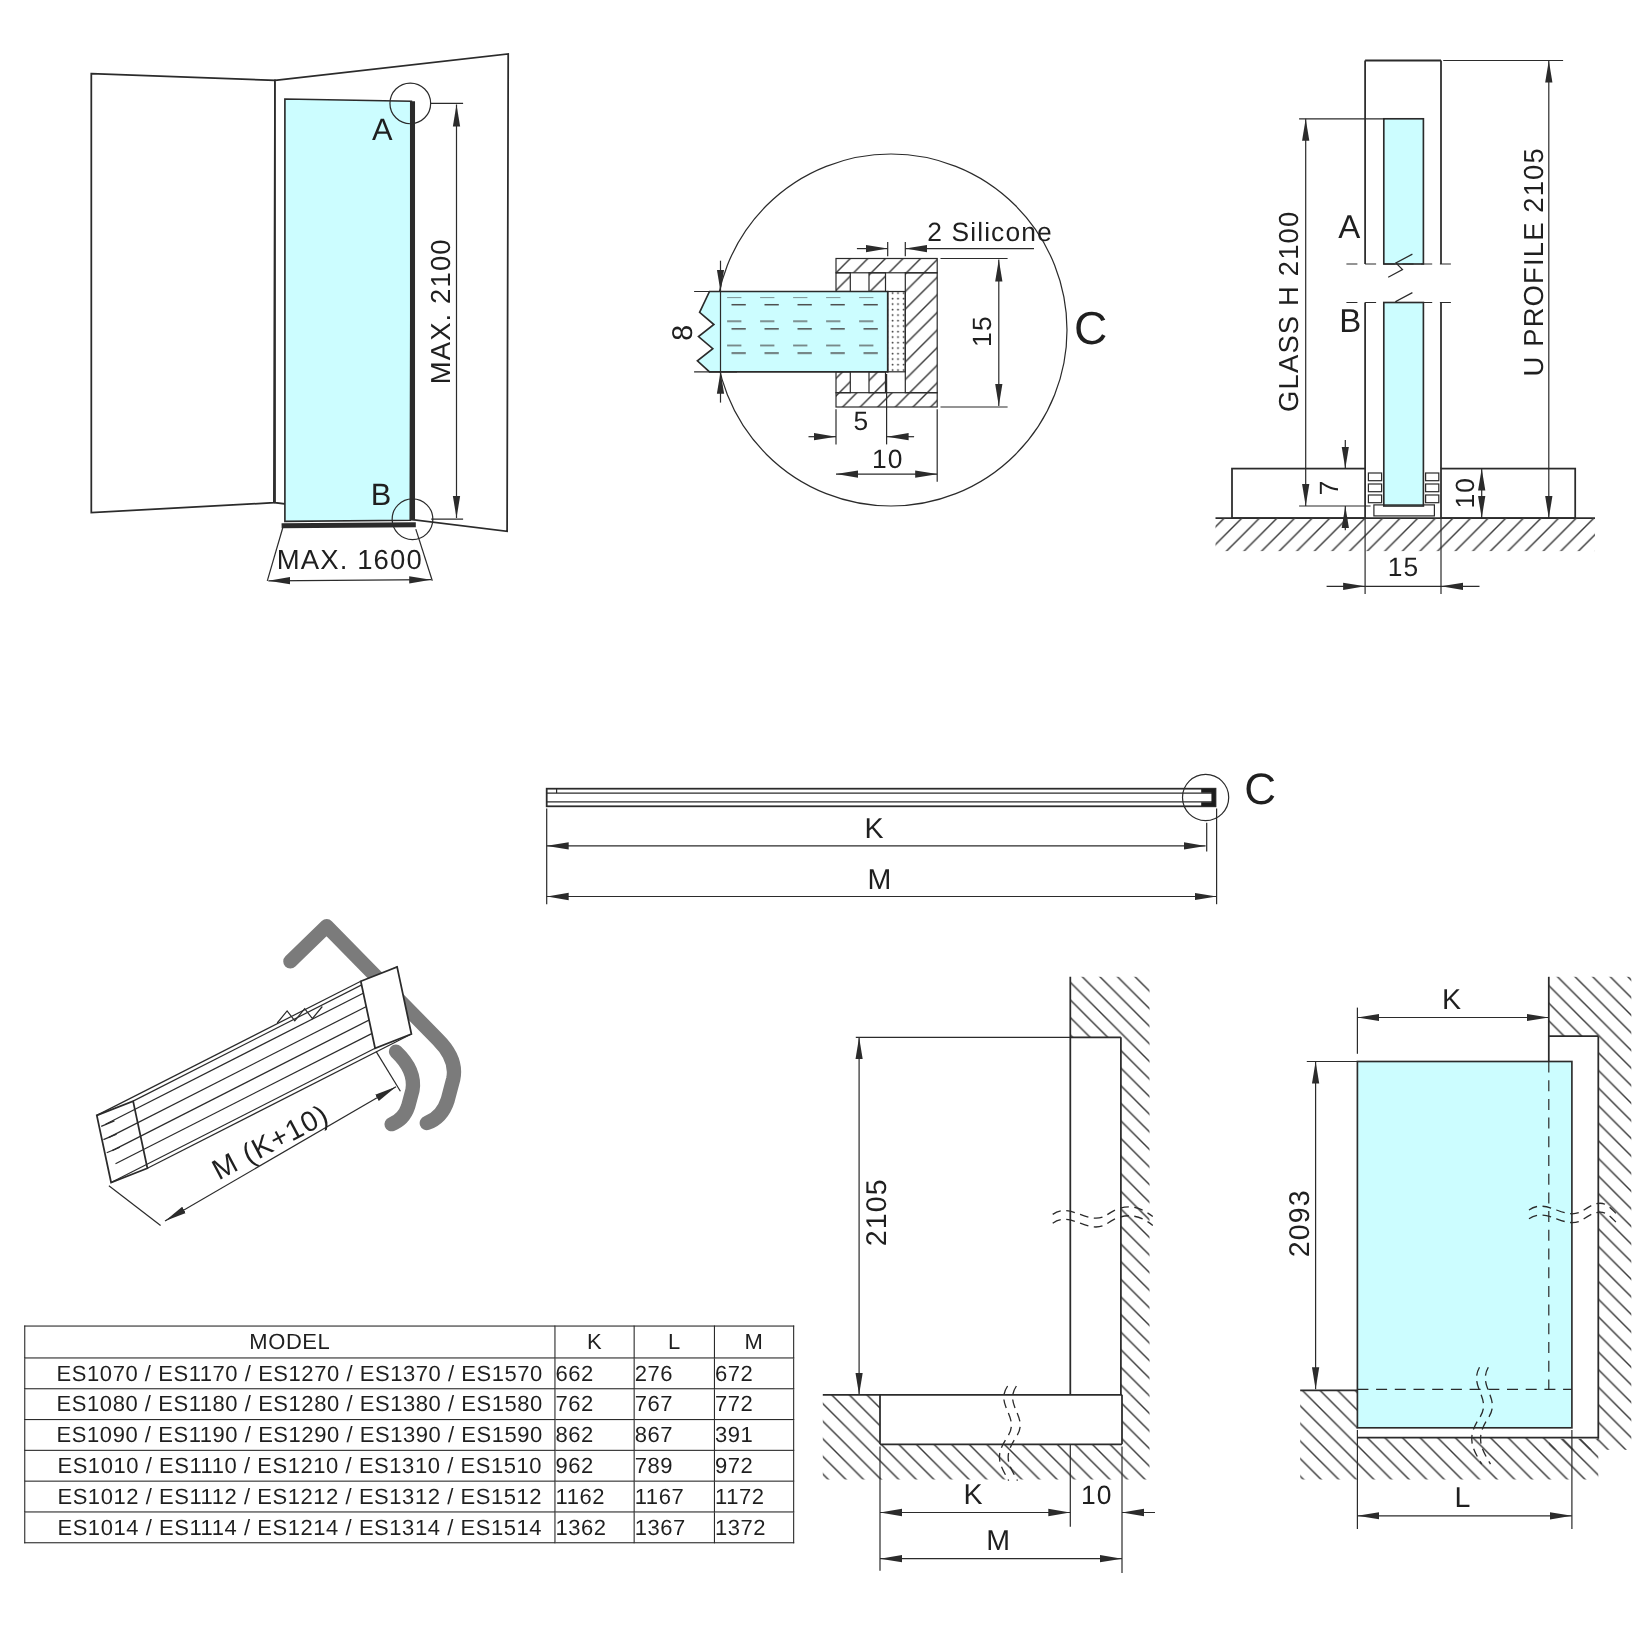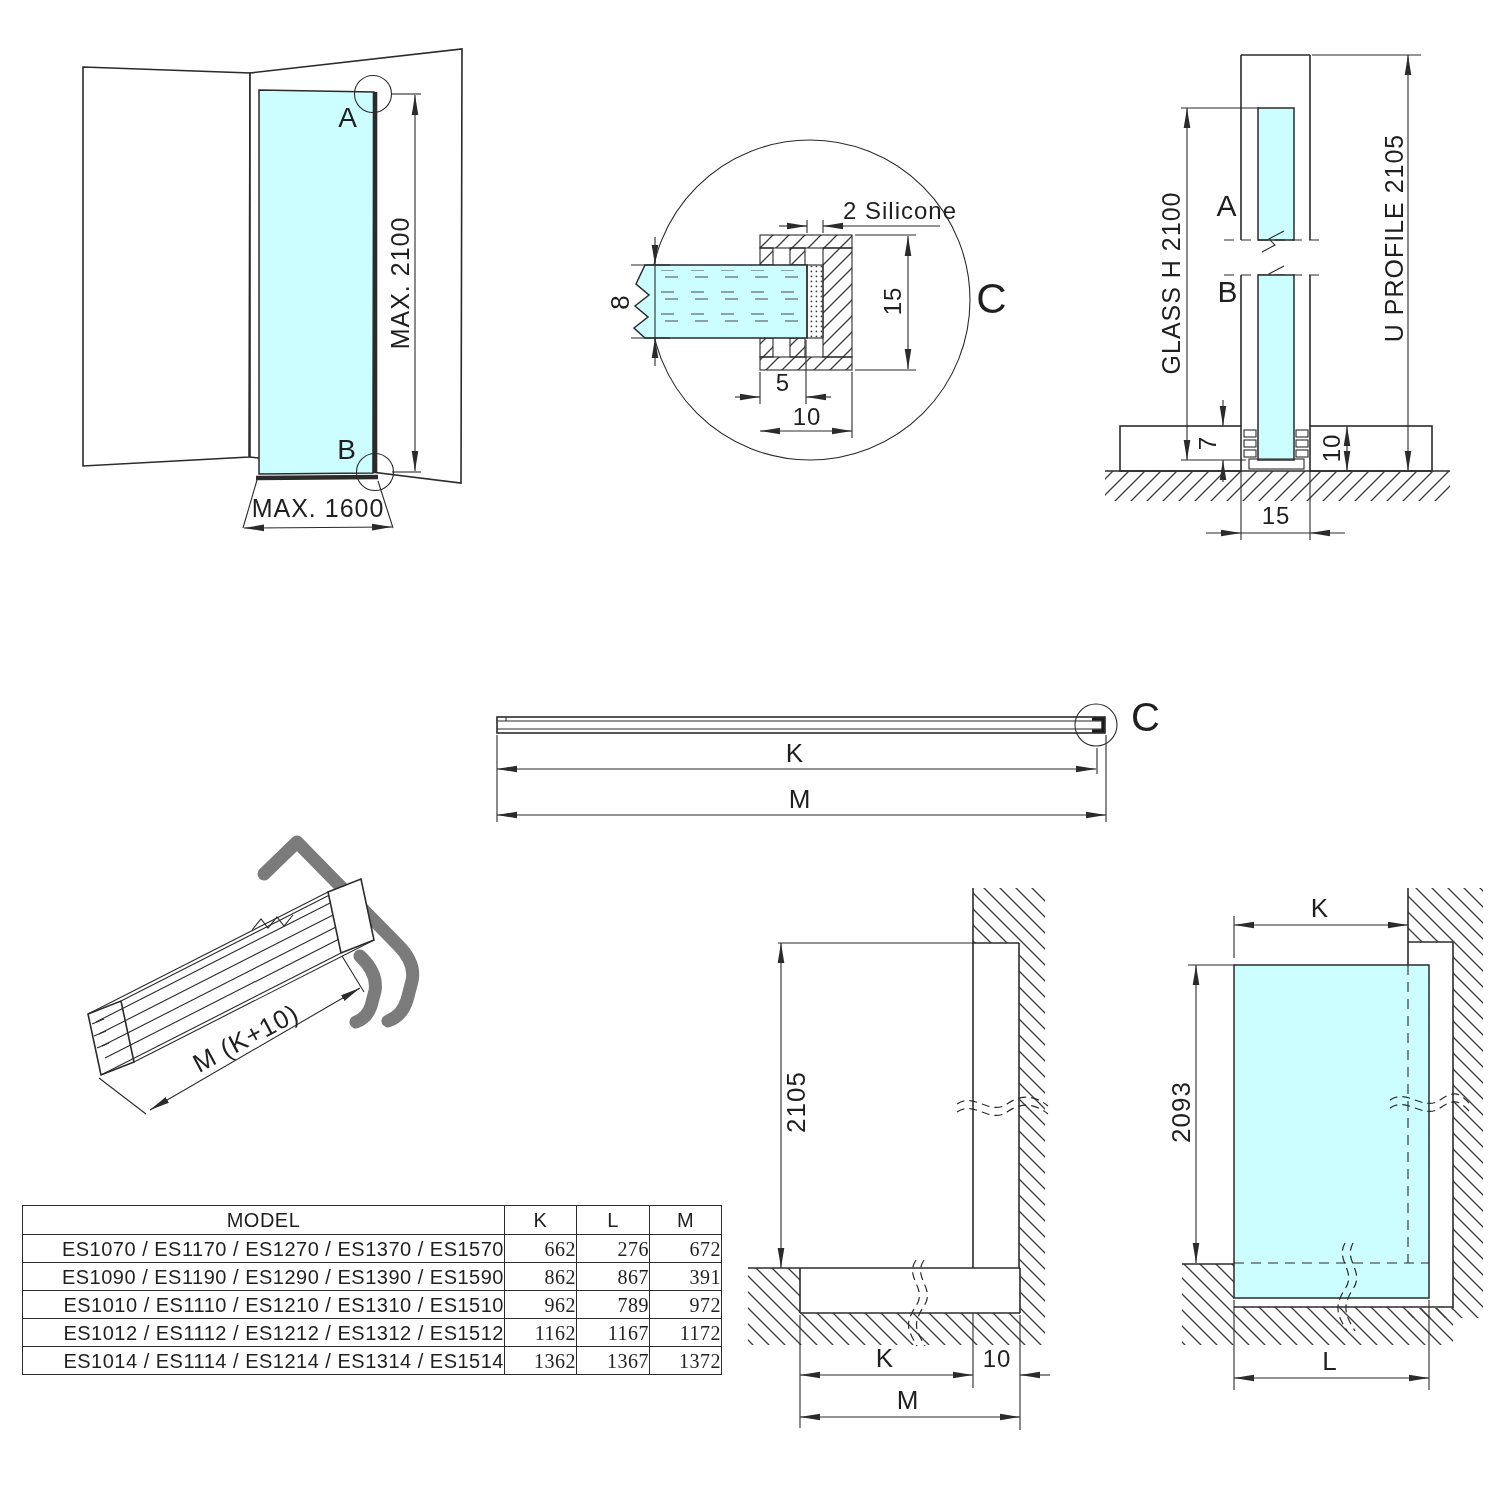--- a/index.html
+++ b/index.html
@@ -21,22 +21,22 @@
   .dots{fill:url(#dots);stroke:#2b2b2b;stroke-width:1.1;}
   .dash{stroke-dasharray:10,7;}
   .wavy{stroke:#2b2b2b;stroke-width:1.2;fill:none;stroke-dasharray:8,5;}
   .cap{stroke:#7b7b7b;stroke-width:13;fill:none;stroke-linecap:round;stroke-linejoin:round;}
   
   .spec-table{position:absolute;left:22px;top:1205px;width:699px;border-collapse:collapse;
               table-layout:fixed;color:#1f1f1f;letter-spacing:.5px;}
   .spec-table th,.spec-table td{border:1.6px solid #2b2b2b;font-weight:400;font-size:20px;
               height:27px;padding:0;line-height:1;white-space:nowrap;overflow:hidden;}
   .spec-table th{height:28px;text-align:center;}
-  .spec-table td.model{text-align:right;padding-left:18px;}
-  .spec-table td.num{text-align:right;font-family:Liberation Serif, serif;}
+  .spec-table td.model{text-align:center;padding-left:18px;}
+  .spec-table td.num{text-align:left;}
 </style>
 </head>
 <body>
 
 <div class="canvas">
 
 <svg width="1500" height="1500" viewBox="0 0 1500 1500">
   <defs>
     <marker id="arr" viewBox="0 0 20 9" refX="20" refY="4.5" markerWidth="20" markerHeight="9" markerUnits="userSpaceOnUse" orient="auto-start-reverse">
       <path d="M20,4.5 L0,1.2 L0,7.8 Z" fill="#2b2b2b"></path>
@@ -327,20 +327,26 @@
       </tr>
     </thead>
     <tbody>
       <tr>
           <td class="model">ES1070 / ES1170 / ES1270 / ES1370 / ES1570</td>
           <td class="num">662</td>
           <td class="num">276</td>
           <td class="num">672</td>
         </tr>
       <tr>
+          <td class="model">ES1080 / ES1180 / ES1280 / ES1380 / ES1580</td>
+          <td class="num">762</td>
+          <td class="num">767</td>
+          <td class="num">772</td>
+        </tr>
+      <tr>
           <td class="model">ES1090 / ES1190 / ES1290 / ES1390 / ES1590</td>
           <td class="num">862</td>
           <td class="num">867</td>
           <td class="num">391</td>
         </tr>
       <tr>
           <td class="model">ES1010 / ES1110 / ES1210 / ES1310 / ES1510</td>
           <td class="num">962</td>
           <td class="num">789</td>
           <td class="num">972</td>

